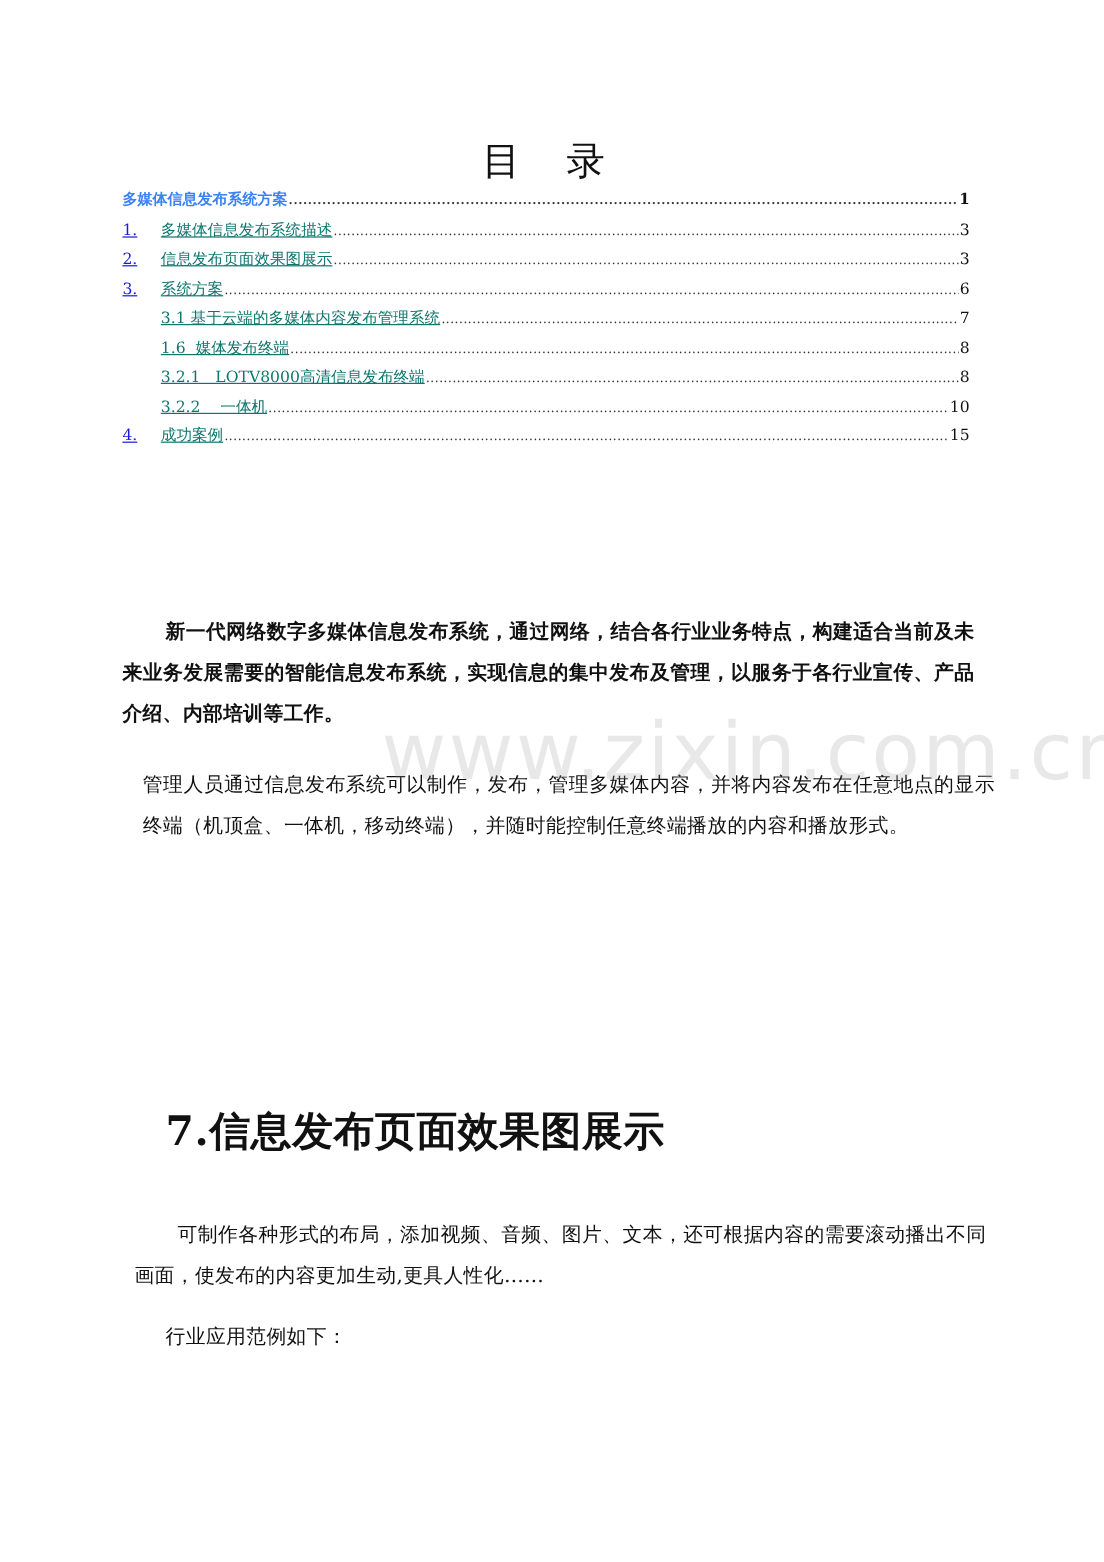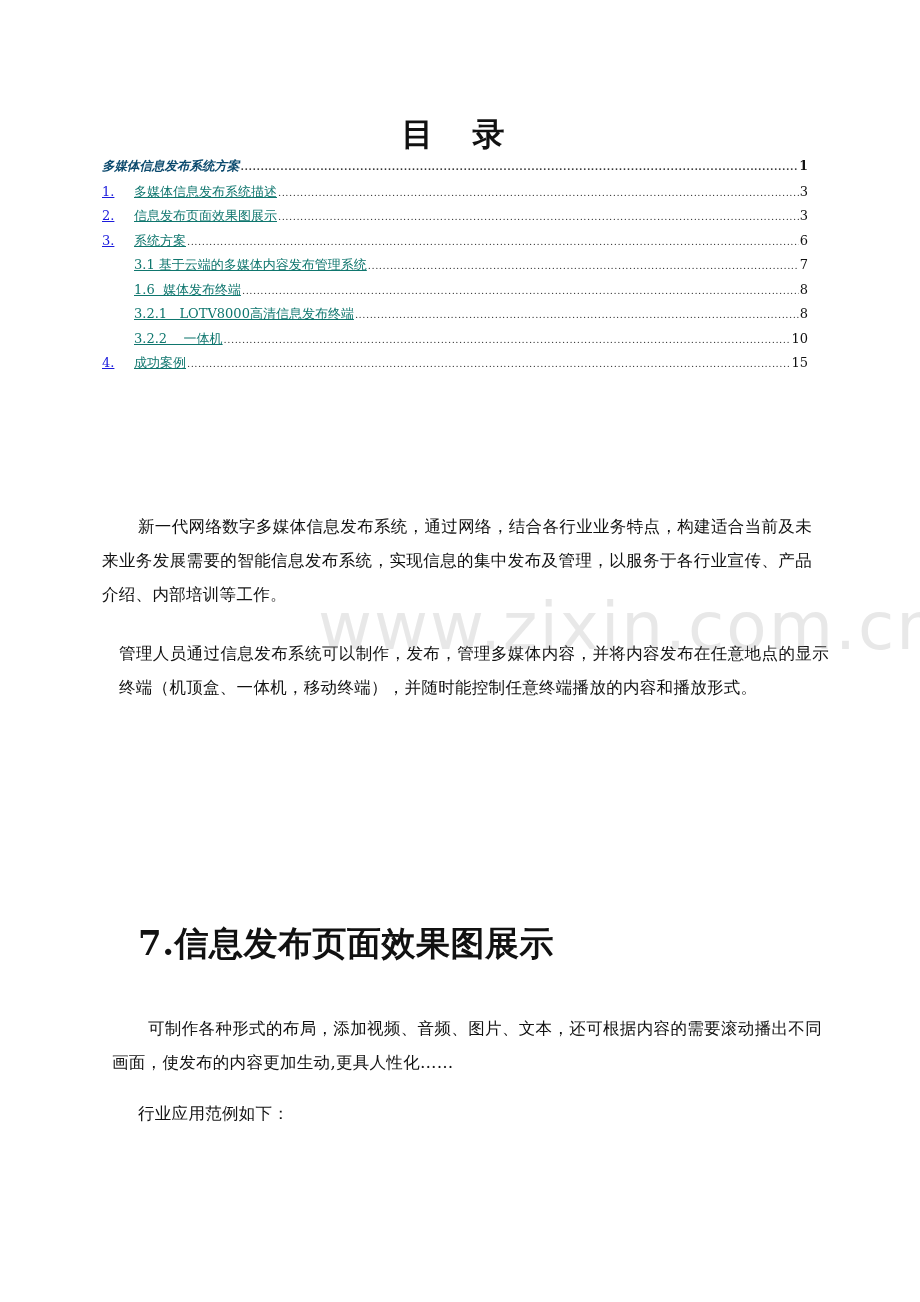--- a/index.html
+++ b/index.html
@@ -19,21 +19,21 @@
     position: absolute;
     left: 0; top: 0;
     width: 920px; height: 1302px;
   }
   .toc-title {
     position: absolute;
     left: 0; right: 0;
     top: 112px;
     text-align: center;
     font-family: "DejaVu Sans", "Liberation Sans", sans-serif;
-    font-weight: bold;
+    font-weight: normal;
     font-size: 32px;
     letter-spacing: 14px;
     line-height: 44px;
   }
   .toc {
     position: absolute;
     left: 102px;
     top: 158px;
     width: 706px;
   }
@@ -46,21 +46,21 @@
   }
   .toc-row.level-0 { font-weight: bold; font-size: 12.5px; }
   .toc-row .num {
     display: inline-block;
     width: 32px;
     color: #1a1adc;
     text-decoration: underline;
   }
   .toc-row.sub { padding-left: 32px; }
   .toc-row .label { color: #0f766e; text-decoration: underline; }
-  .toc-row.level-0 .label { color: #0c4a6e; text-decoration: none; font-style: italic; }
+  .toc-row.level-0 .label { color: #3b82f6; text-decoration: none; }
   .toc-row .dots {
     flex: 1;
     overflow: hidden;
     color: #333;
     margin: 0 1px;
     font-size: 10px;
     letter-spacing: 0.5px;
   }
   .toc-row .dots::before {
     content: "..................................................................................................................................................................................................................................................";
@@ -151,21 +151,21 @@
     </div>
     <div class="toc-row">
       <span class="num">4.</span>
       <span class="label">成功案例</span>
       <span class="dots"></span>
       <span class="page-num">15</span>
     </div>
   </div>
 
 
-  <p class="para indent" style="top:510px; margin:0;">新一代网络数字多媒体信息发布系统，通过网络，结合各行业业务特点，构建适合当前及未来业务发展需要的智能信息发布系统，实现信息的集中发布及管理，以服务于各行业宣传、产品介绍、内部培训等工作。</p>
+  <p class="para indent" style="top:510px; margin:0;font-weight:bold;">新一代网络数字多媒体信息发布系统，通过网络，结合各行业业务特点，构建适合当前及未来业务发展需要的智能信息发布系统，实现信息的集中发布及管理，以服务于各行业宣传、产品介绍、内部培训等工作。</p>
 
   <p class="para" style="top:620px; margin:17px;">管理人员通过信息发布系统可以制作，发布，管理多媒体内容，并将内容发布在任意地点的显示终端（机顶盒、一体机，移动终端），并随时能控制任意终端播放的内容和播放形式。</p>
 
 
   <div class="h1" style="top:918px;">7.信息发布页面效果图展示</div>
 
   <p class="para indent" style="top:1002px; margin:10px;">可制作各种形式的布局，添加视频、音频、图片、文本，还可根据内容的需要滚动播出不同画面，使发布的内容更加生动,更具人性化……</p>
 
   <p class="para indent" style="top:1097px; margin:0;">行业应用范例如下：</p>
 

